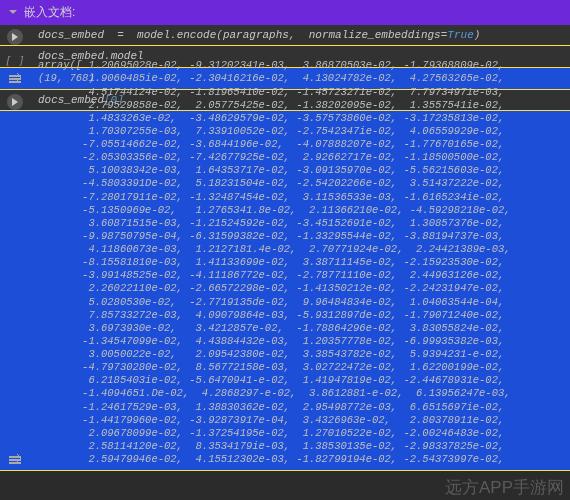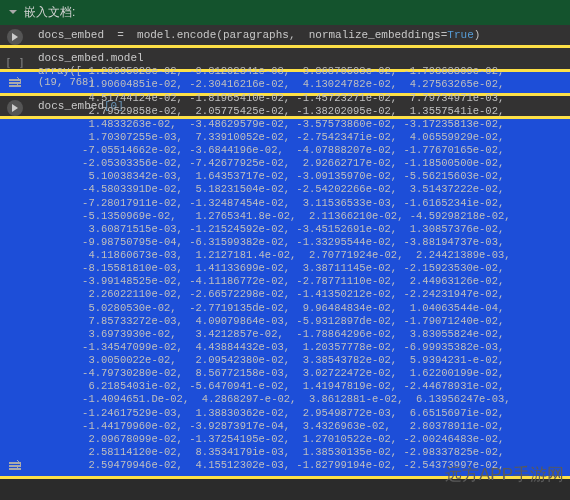--- a/index.html
+++ b/index.html
@@ -7,35 +7,36 @@
   background: #2b2b2b;
   font-family: Consolas, "Courier New", monospace;
   font-size: 11px;
   color: #bfbfbf;
   width: 570px;
   height: 500px;
   overflow: hidden;
   position: relative;
 }
 .section-header {
-  background: #14532d;
+  background: #6d28d9;
   padding: 4px 8px;
   display: flex;
   align-items: center;
   gap: 6px;
   color: #d4d4d4;
   font-size: 12px;
   font-family: "Microsoft YaHei", sans-serif;
 }
 .chevron { cursor: pointer; display: inline-block; }
 .chevron svg { fill: #aaa; }
 .cell {
   display: flex;
   background: #333232;
-  border-bottom: 3px solid #fde047;
+  border-bottom: 1px solid #fde047;
+  font-style: italic;
 }
 .cell-output {
   background: #1d4ed8;
   align-items: flex-end;
 }
 .gutter {
   width: 30px;
   flex-shrink: 0;
   display: flex;
   justify-content: center;
@@ -71,21 +72,21 @@
   padding: 4px 8px;
   white-space: pre;
   color: #bfbfbf;
   line-height: 1.25;
   font-size: 10.5px;
   overflow: hidden;
 }
 .watermark {
   position: absolute;
   right: 6px;
-  bottom: 14px;
+  bottom: 1px;
   font-family: "Microsoft YaHei", sans-serif;
   font-size: 17px;
   color: #5a5a5a;
   pointer-events: none;
 }
 </style>
 </head>
 <body>
 
 <div class="section-header">

